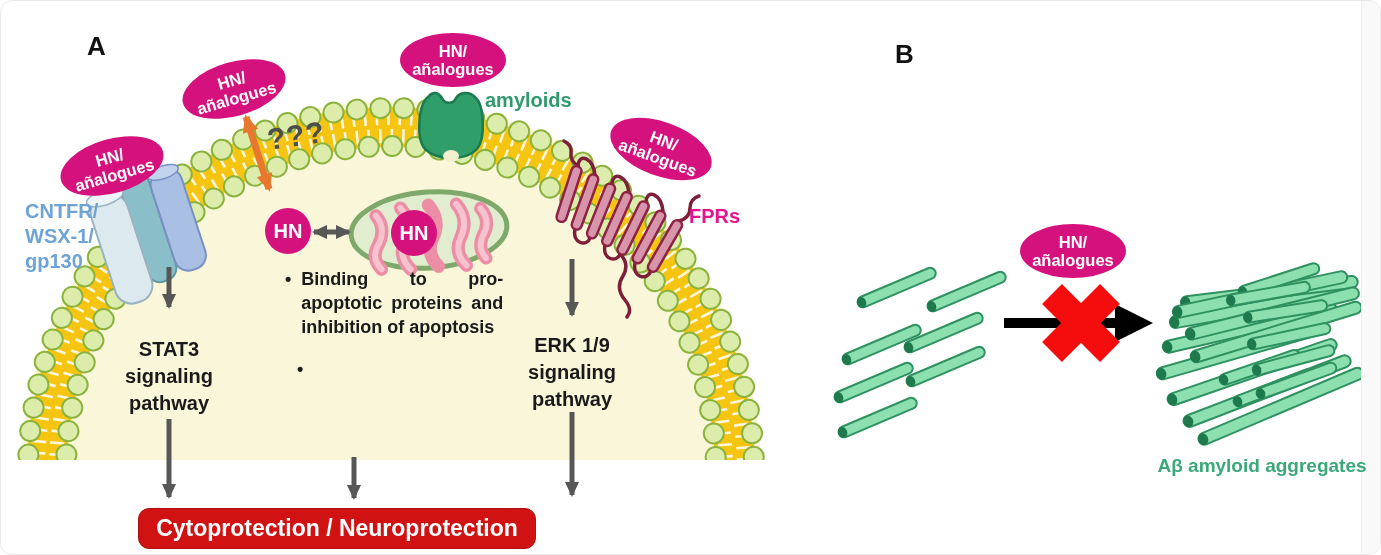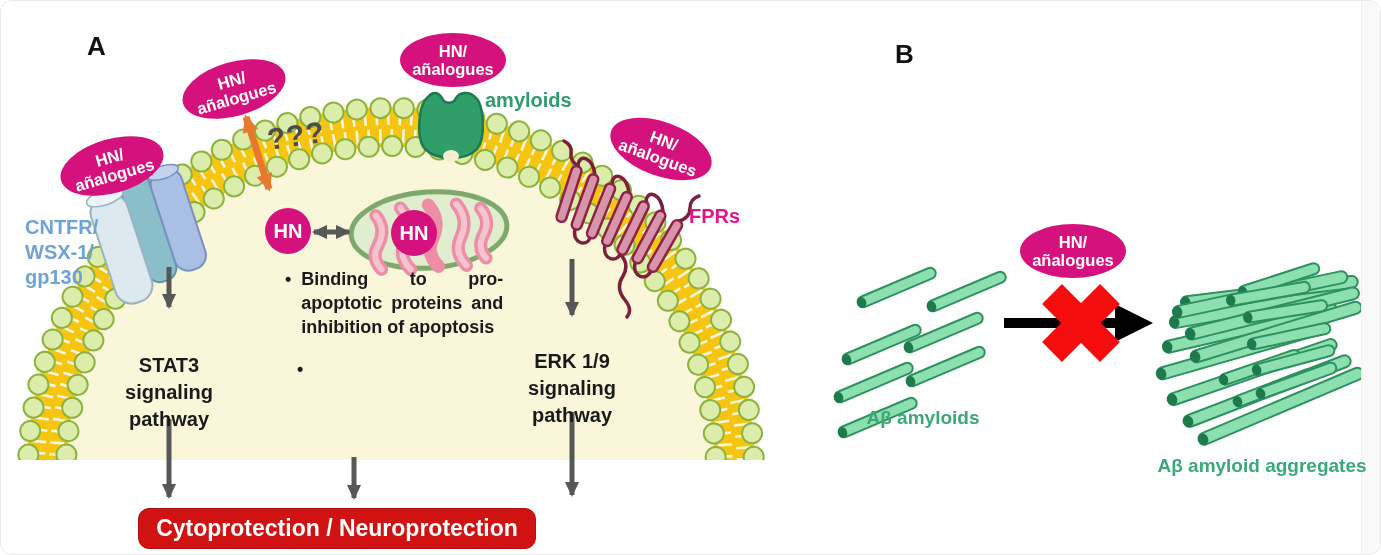--- a/index.html
+++ b/index.html
@@ -16,21 +16,21 @@
     background:var(--ligand-magenta);color:#fff;font-weight:bold;
     font-size:16.5px;line-height:1.12;
     display:flex;flex-direction:column;align-items:center;justify-content:center;
     text-align:center;z-index:3;
   }
   .hn-circle{
     width:46px;height:46px;border-radius:50%;
     background:var(--ligand-magenta);color:#fff;font-weight:bold;font-size:20px;
     display:flex;align-items:center;justify-content:center;z-index:3;
   }
-  .preline{white-space:pre-line;margin-top:16px;}
+  .preline{white-space:pre-line;}
   .receptor-left-label{font-size:20px;font-weight:bold;line-height:25px;color:var(--receptor-left-text-blue);z-index:2;}
   .unknown-label{font-size:20px;font-weight:bold;color:var(--unknown-label-green);z-index:2;}
   .fpr-label{font-size:20px;font-weight:bold;color:var(--fpr-label-magenta);z-index:2;}
   .qmarks{font-size:30px;font-weight:bold;color:#4d4d4d;transform:rotate(-8deg);z-index:2;letter-spacing:1px;}
   .pathway-text{font-size:20px;font-weight:bold;color:#1a1a1a;line-height:27px;text-align:center;z-index:2;}
   .bullets{z-index:2;width:236px;color:#1a1a1a;}
   .bullet-item{display:flex;gap:10px;font-size:18px;font-weight:bold;line-height:24px;}
   .bullet-item .dot{flex:0 0 auto;}
   .bullet-text-1{width:202px;text-align:justify;}
   .bullet-text-2{width:116px;text-align:justify;margin-top:18px;}
@@ -254,17 +254,16 @@
       <span class="dot">•</span>
       <span class="bullet-text-1">Binding to pro-apoptotic proteins and inhibition of apoptosis</span>
     </div>
     <div class="bullet-item" style="margin-left:12px;">
       <span class="dot bullet-text-2" style="width:auto;">•</span>
     </div>
   </div>
 
   <div class="abs outcome-box">Cytoprotection / Neuroprotection</div>
 
-  <div class="abs amyloid-caption" style="left:842px;top:406px;width:160px;">Aβ amyloids</div>
   <div class="abs amyloid-caption" style="left:1120px;top:408px;width:282px;margin-top:46px;">Aβ amyloid aggregates</div>
 
   <div class="abs edge-strip"></div>
 </div>
 
 </body></html>

